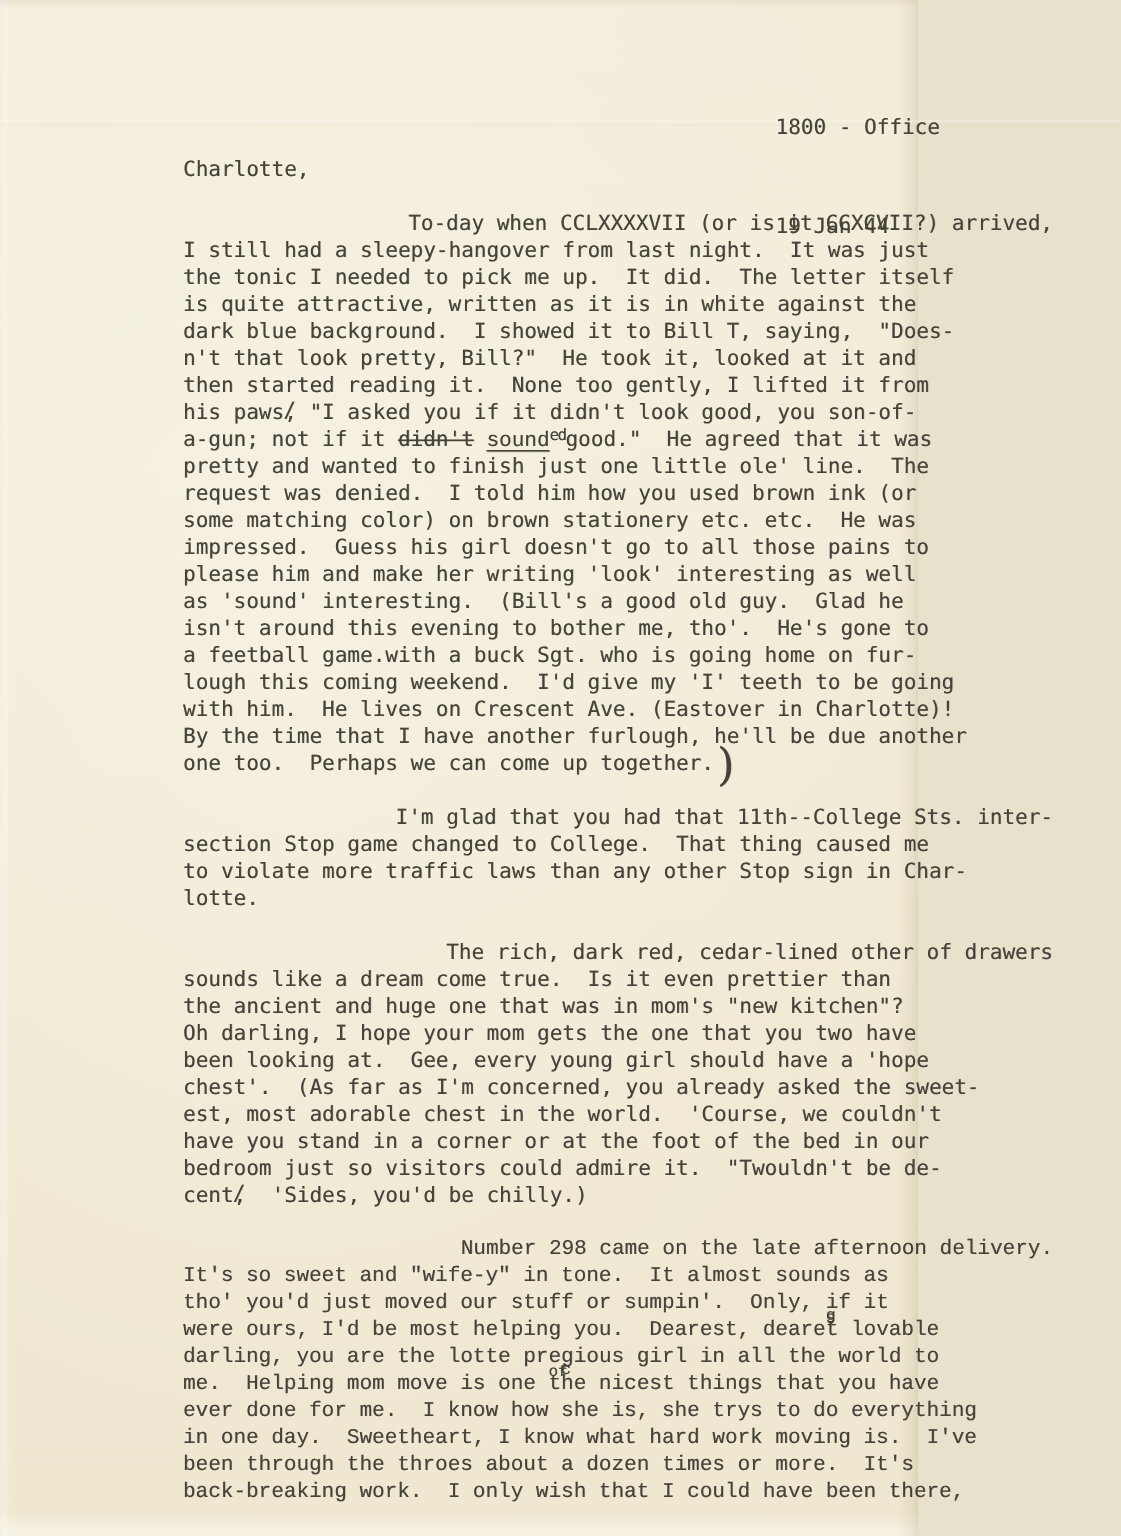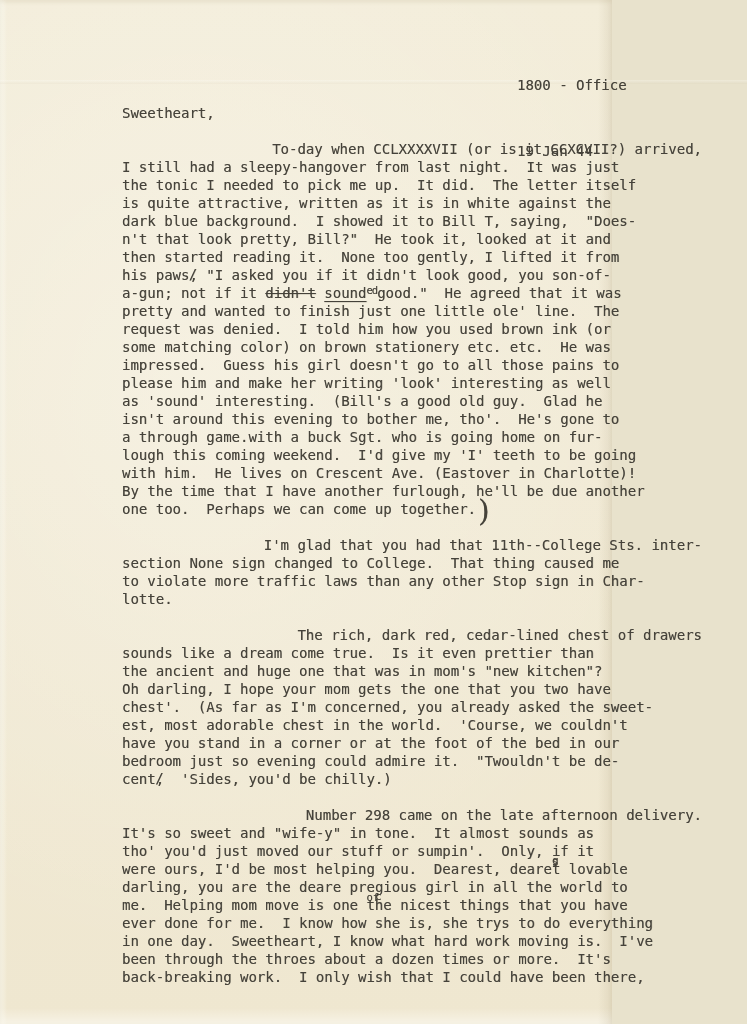--- a/index.html
+++ b/index.html
@@ -32,26 +32,26 @@
     white-space: pre;
     text-shadow: 0.3px 0.3px 0.3px rgba(58,55,46,0.45);
   }
   .letter-body {
     position: absolute; left: 122px; top: 104px; width: 580px;
     font-size: 14px;
     text-shadow: 0.3px 0.3px 0.3px rgba(58,55,46,0.45);
   }
   .salutation { height: 18px; line-height: 18px; white-space: pre; margin-bottom: 18px; }
   .para { margin-bottom: 18px; }
-  .para:last-child { margin-bottom: 0; }
+  .para:last-child { margin-bottom: 0; font-family: Liberation Mono, monospace; }
   .line { height: 18px; line-height: 18px; white-space: pre; }
   .line.indent { padding-left: 88px; text-align: right; }
   .s-plain { }
   .s-strike { text-decoration: line-through; text-decoration-thickness: 1.4px; }
-  .s-und { text-decoration: underline; text-underline-offset: 2.5px; text-decoration-thickness: 1.2px; }
+  .s-und { text-decoration: underline; text-underline-offset: 2.5px; text-decoration-thickness: 1.2px; font-family: Liberation Mono, monospace; }
   .s-up-sp { font-size: 10.5px; position: relative; top: -4px; letter-spacing: -1px; }
   .s-up { display: inline-block; width: 0; white-space: pre; position: relative; top: -9px; font-size: 10.5px; }
   .s-down { display: inline-block; width: 0; white-space: pre; position: relative; top: 8px; font-size: 11px; }
   .s-slash { display: inline-block; width: 0; white-space: pre; position: relative; left: -9px; top: -1px; }
   .s-paren {
     display: inline-block; width: 0; white-space: pre;
     font-family: "DejaVu Serif", serif;
     font-size: 30px; line-height: 0;
     position: relative; top: 7px; left: 2px;
     font-weight: 400;
@@ -62,68 +62,69 @@
 
 <div class="paper">
   <div class="crease"></div>
 
   <div class="heading">
     <div>1800 - Office</div>
     <div>19 Jan 44</div>
   </div>
 
   <div class="letter-body">
-    <div class="salutation">Sweetheart,</div>
+    <div class="salutation">Charlotte,</div>
 
   <div class="para">
         <div class="line indent"><span class="s-plain">To-day when CCLXXXXVII (or is it CCXCVII?) arrived,</span></div>
         <div class="line"><span class="s-plain">I still had a sleepy-hangover from last night.  It was just</span></div>
         <div class="line"><span class="s-plain">the tonic I needed to pick me up.  It did.  The letter itself</span></div>
         <div class="line"><span class="s-plain">is quite attractive, written as it is in white against the</span></div>
         <div class="line"><span class="s-plain">dark blue background.  I showed it to Bill T, saying,  "Does-</span></div>
         <div class="line"><span class="s-plain">n't that look pretty, Bill?"  He took it, looked at it and</span></div>
         <div class="line"><span class="s-plain">then started reading it.  None too gently, I lifted it from</span></div>
         <div class="line"><span class="s-plain">his paws,</span><span class="s-slash">/</span><span class="s-plain"> "I asked you if it didn't look good, you son-of-</span></div>
         <div class="line"><span class="s-plain">a-gun; not if it </span><span class="s-strike">didn't</span><span class="s-plain"> </span><span class="s-und">sound</span><span class="s-up-sp">ed</span><span class="s-plain">good."  He agreed that it was</span></div>
         <div class="line"><span class="s-plain">pretty and wanted to finish just one little ole' line.  The</span></div>
         <div class="line"><span class="s-plain">request was denied.  I told him how you used brown ink (or</span></div>
         <div class="line"><span class="s-plain">some matching color) on brown stationery etc. etc.  He was</span></div>
         <div class="line"><span class="s-plain">impressed.  Guess his girl doesn't go to all those pains to</span></div>
         <div class="line"><span class="s-plain">please him and make her writing 'look' interesting as well</span></div>
         <div class="line"><span class="s-plain">as 'sound' interesting.  (Bill's a good old guy.  Glad he</span></div>
         <div class="line"><span class="s-plain">isn't around this evening to bother me, tho'.  He's gone to</span></div>
-        <div class="line"><span class="s-plain">a through game.with a buck Sgt. who is going home on fur-</span></div>
+        <div class="line"><span class="s-plain">a feetball game.with a buck Sgt. who is going home on fur-</span></div>
         <div class="line"><span class="s-plain">lough this coming weekend.  I'd give my 'I' teeth to be going</span></div>
         <div class="line"><span class="s-plain">with him.  He lives on Crescent Ave. (Eastover in Charlotte)!</span></div>
         <div class="line"><span class="s-plain">By the time that I have another furlough, he'll be due another</span></div>
         <div class="line"><span class="s-plain">one too.  Perhaps we can come up together.</span><span class="s-paren">)</span></div>
       </div>
       <div class="para">
         <div class="line indent"><span class="s-plain">I'm glad that you had that 11th--College Sts. inter-</span></div>
-        <div class="line"><span class="s-plain">section None sign changed to College.  That thing caused me</span></div>
+        <div class="line"><span class="s-plain">section Stop game changed to College.  That thing caused me</span></div>
         <div class="line"><span class="s-plain">to violate more traffic laws than any other Stop sign in Char-</span></div>
         <div class="line"><span class="s-plain">lotte.</span></div>
       </div>
       <div class="para">
-        <div class="line indent"><span class="s-plain">The rich, dark red, cedar-lined chest of drawers</span></div>
+        <div class="line indent"><span class="s-plain">The rich, dark red, cedar-lined other of drawers</span></div>
         <div class="line"><span class="s-plain">sounds like a dream come true.  Is it even prettier than</span></div>
         <div class="line"><span class="s-plain">the ancient and huge one that was in mom's "new kitchen"?</span></div>
         <div class="line"><span class="s-plain">Oh darling, I hope your mom gets the one that you two have</span></div>
+        <div class="line"><span class="s-plain">been looking at.  Gee, every young girl should have a 'hope</span></div>
         <div class="line"><span class="s-plain">chest'.  (As far as I'm concerned, you already asked the sweet-</span></div>
         <div class="line"><span class="s-plain">est, most adorable chest in the world.  'Course, we couldn't</span></div>
         <div class="line"><span class="s-plain">have you stand in a corner or at the foot of the bed in our</span></div>
-        <div class="line"><span class="s-plain">bedroom just so evening could admire it.  "Twouldn't be de-</span></div>
+        <div class="line"><span class="s-plain">bedroom just so visitors could admire it.  "Twouldn't be de-</span></div>
         <div class="line"><span class="s-plain">cent,</span><span class="s-slash">/</span><span class="s-plain">  'Sides, you'd be chilly.)</span></div>
       </div>
       <div class="para">
         <div class="line indent"><span class="s-plain">Number 298 came on the late afternoon delivery.</span></div>
         <div class="line"><span class="s-plain">It's so sweet and "wife-y" in tone.  It almost sounds as</span></div>
         <div class="line"><span class="s-plain">tho' you'd just moved our stuff or sumpin'.  Only, </span><span class="s-down">g</span><span class="s-plain">if it</span></div>
         <div class="line"><span class="s-plain">were ours, I'd be most helping you.  Dearest, deare</span><span class="s-up">s</span><span class="s-plain">t lovable</span></div>
-        <div class="line"><span class="s-plain">darling, you are the deare pre</span><span class="s-down">c</span><span class="s-plain">gious girl in all the world to</span></div>
+        <div class="line"><span class="s-plain">darling, you are the lotte pre</span><span class="s-down">c</span><span class="s-plain">gious girl in all the world to</span></div>
         <div class="line"><span class="s-plain">me.  Helping mom move is one </span><span class="s-up">of</span><span class="s-plain">the nicest things that you have</span></div>
         <div class="line"><span class="s-plain">ever done for me.  I know how she is, she trys to do everything</span></div>
         <div class="line"><span class="s-plain">in one day.  Sweetheart, I know what hard work moving is.  I've</span></div>
         <div class="line"><span class="s-plain">been through the throes about a dozen times or more.  It's</span></div>
         <div class="line"><span class="s-plain">back-breaking work.  I only wish that I could have been there,</span></div>
       </div>
     </div>
 </div>
 
 </body></html>

